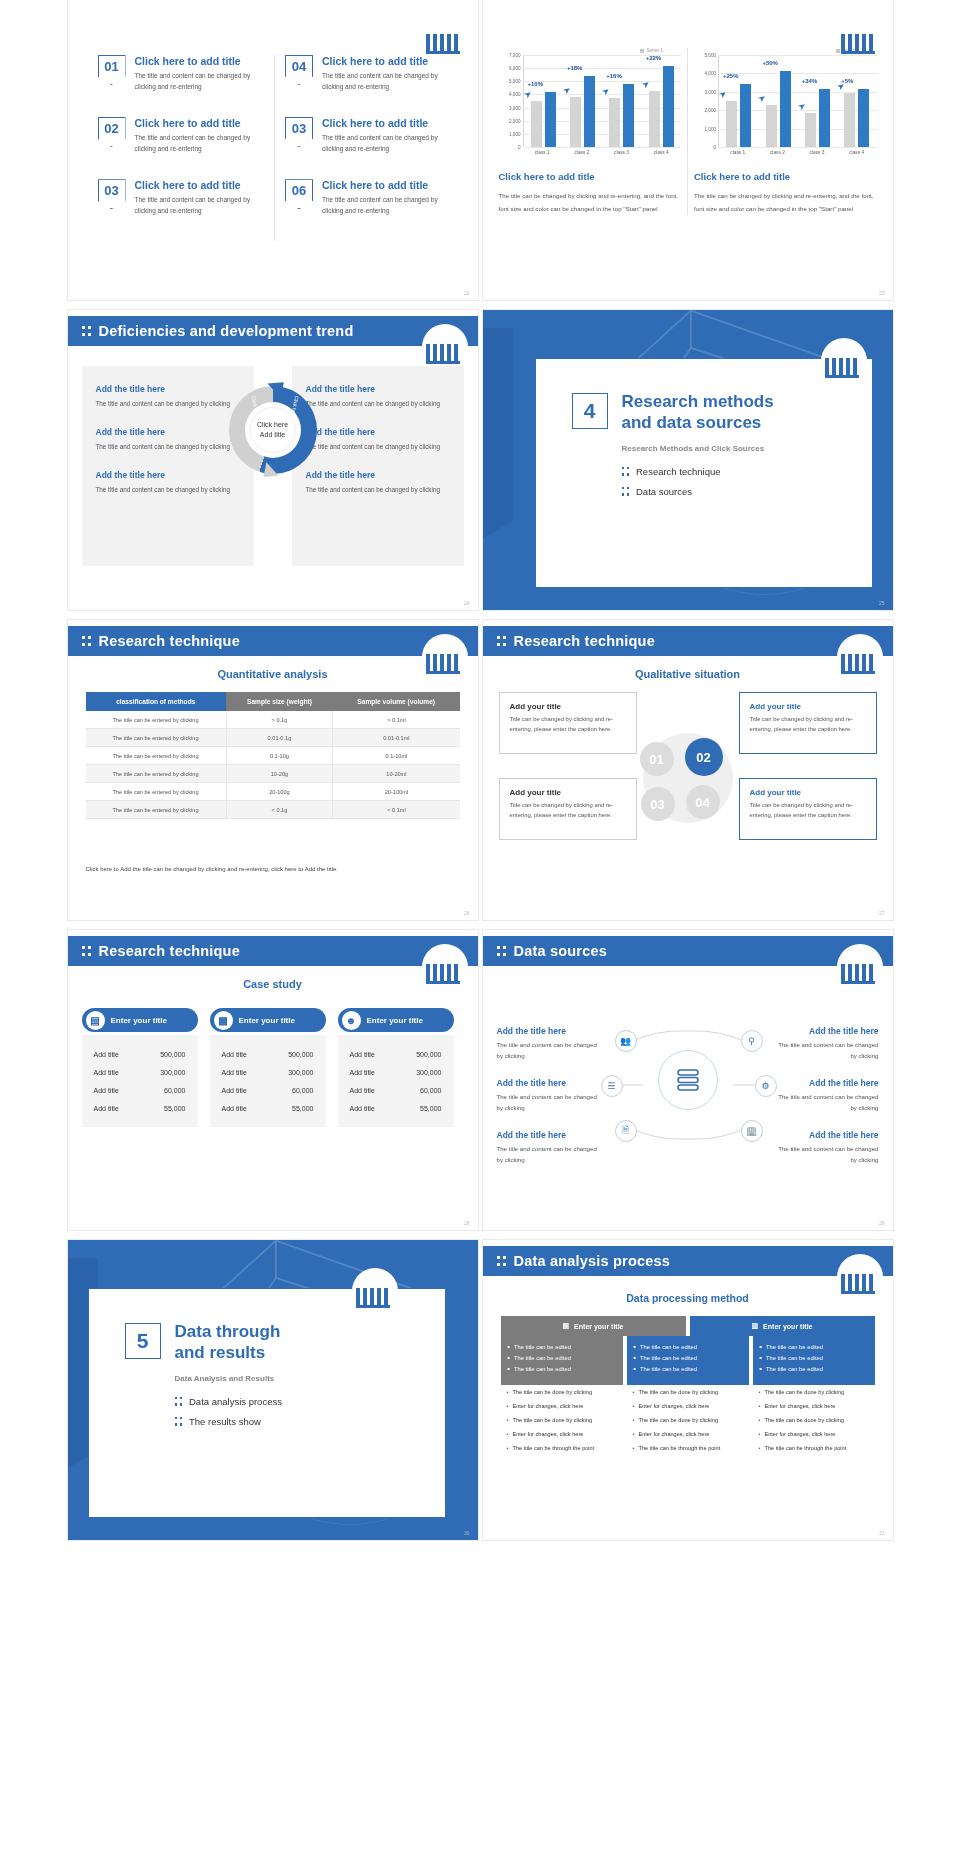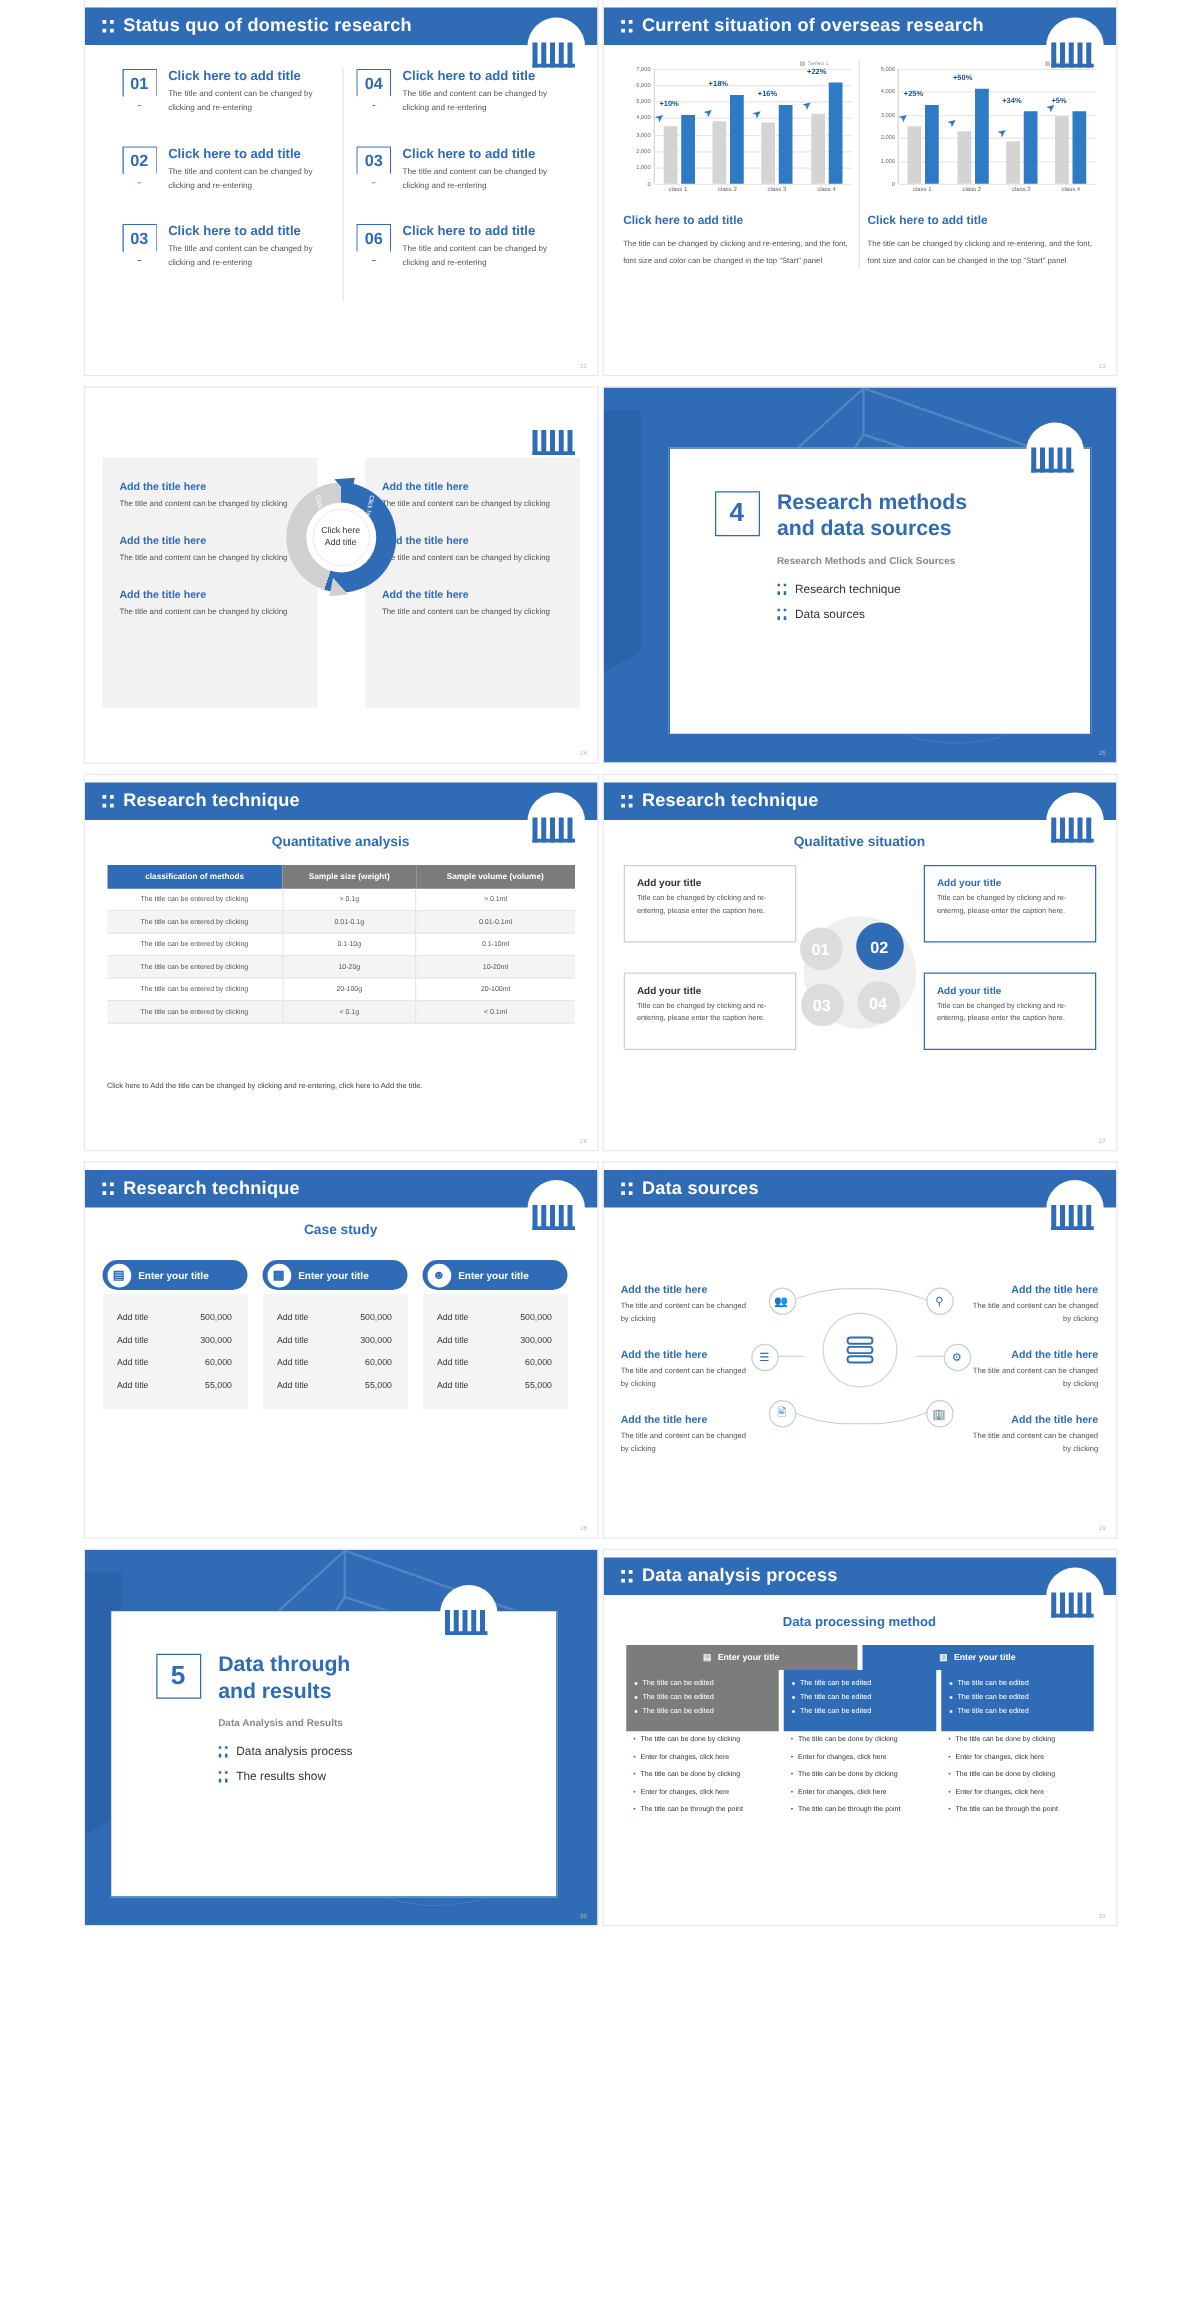--- a/index.html
+++ b/index.html
@@ -155,33 +155,20 @@
   .pbul .pc div{font-size:5.6px;color:#333;margin-bottom:6px;display:flex;gap:4px;
       line-height:1.45;}
   .dotb{color:#2f6cb5;}
 </style>
 </head>
 <body>
 
 <div class="page">
 
   <div class="slide">
-    <div class="hdr">
-      <span class="dots">
-        <span class="r">
-            <i></i>
-            <i></i>
-          </span>
-          <span class="r">
-            <i></i>
-            <i></i>
-          </span>
-      </span>
-      <h2>Status quo of domestic research</h2>
-    </div>
     <div class="tum">
       <div class="cap"></div>
       <div class="bars">
         <span style="left:0;top:0;height:20px"></span>
           <span style="left:7px;top:0;height:20px"></span>
         <span style="left:14px;top:0;height:20px"></span>
           <span style="left:21px;top:0;height:20px"></span>
         <span style="left:28px;top:0;height:20px"></span>
         <span style="left:0;top:17px;width:34px;height:3px"></span>
       </div>
@@ -231,33 +218,20 @@
               <p class="s1t">Click here to add title</p>
           <p class="s1d">The title and content can be changed by clicking and re-entering</p>
             </div>
         </div>
       </div>
     </div>
     <div class="pnum">22</div>
   </div>
 
   <div class="slide">
-    <div class="hdr">
-      <span class="dots">
-        <span class="r">
-            <i></i>
-            <i></i>
-          </span>
-          <span class="r">
-            <i></i>
-            <i></i>
-          </span>
-      </span>
-      <h2>Current situation of overseas research</h2>
-    </div>
     <div class="tum">
       <div class="cap"></div>
       <div class="bars">
         <span style="left:0;top:0;height:20px"></span>
           <span style="left:7px;top:0;height:20px"></span>
         <span style="left:14px;top:0;height:20px"></span>
           <span style="left:21px;top:0;height:20px"></span>
         <span style="left:28px;top:0;height:20px"></span>
         <span style="left:0;top:17px;width:34px;height:3px"></span>
       </div>
@@ -375,20 +349,33 @@
             <div>class 4</div>
           </div>
         <p class="ctitle">Click here to add title</p>
         <p class="cdesc">The title can be changed by clicking and re-entering, and the font, font size and color can be changed in the top "Start" panel</p>
       </div>
     </div>
     <div class="pnum">23</div>
   </div>
 
   <div class="slide">
+    <div class="hdr">
+      <span class="dots">
+        <span class="r">
+            <i></i>
+            <i></i>
+          </span>
+          <span class="r">
+            <i></i>
+            <i></i>
+          </span>
+      </span>
+      <h2>Deficiencies and development trend</h2>
+    </div>
     <div class="tum">
       <div class="cap"></div>
       <div class="bars">
         <span style="left:0;top:0;height:20px"></span>
           <span style="left:7px;top:0;height:20px"></span>
         <span style="left:14px;top:0;height:20px"></span>
           <span style="left:21px;top:0;height:20px"></span>
         <span style="left:28px;top:0;height:20px"></span>
         <span style="left:0;top:17px;width:34px;height:3px"></span>
       </div>

